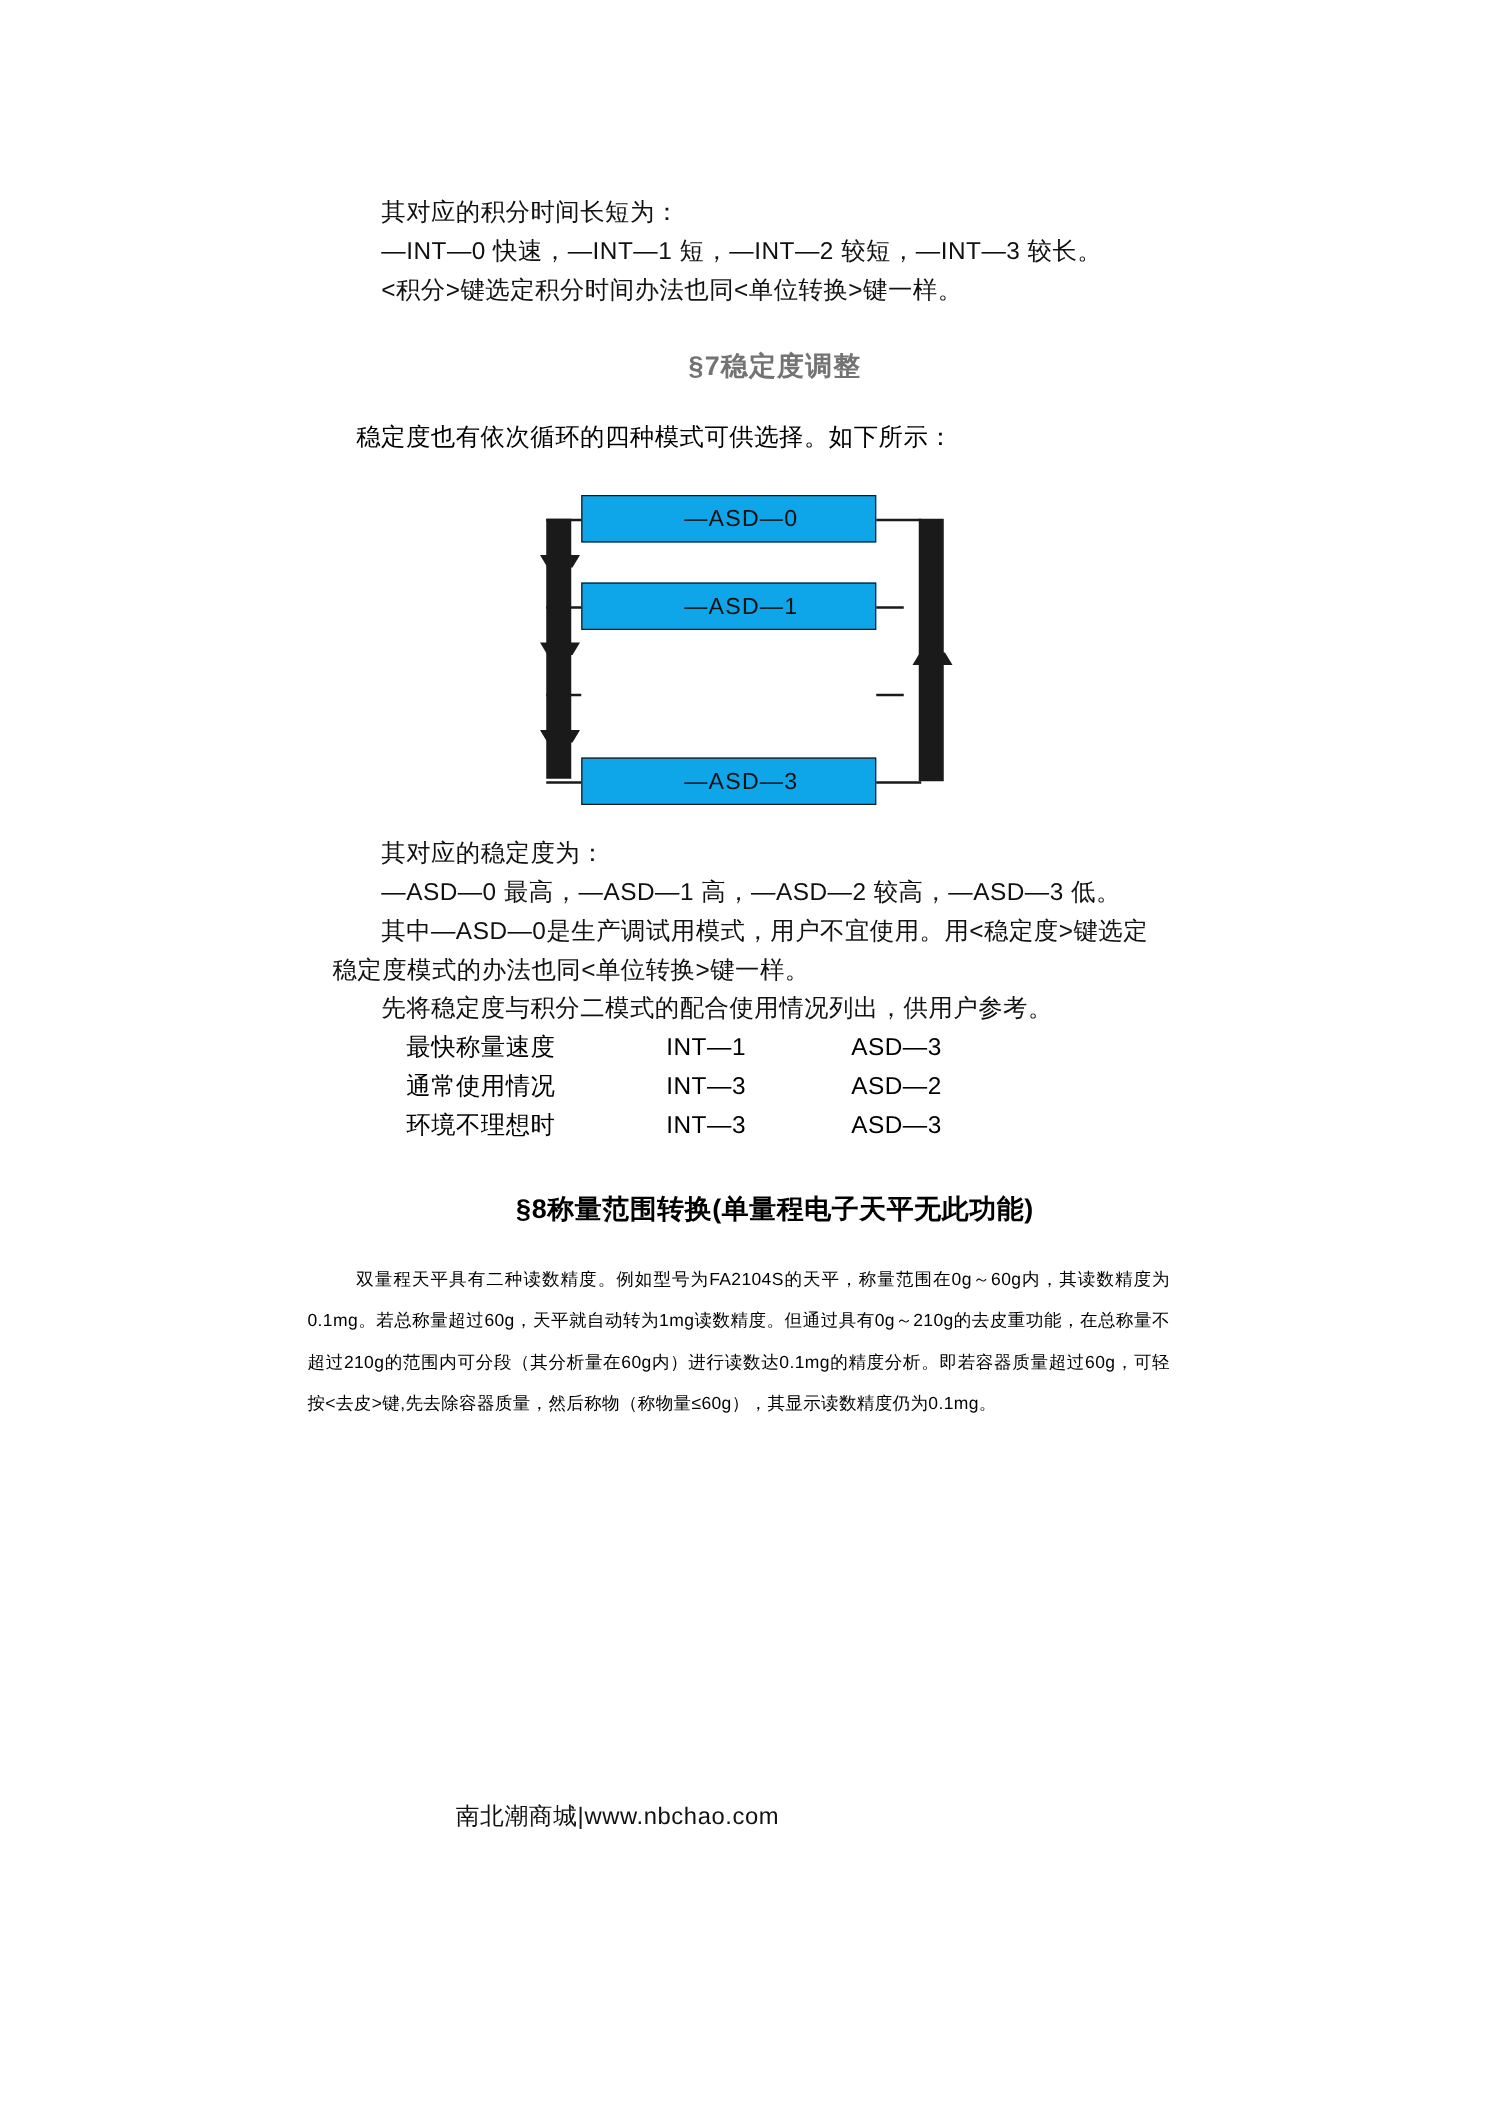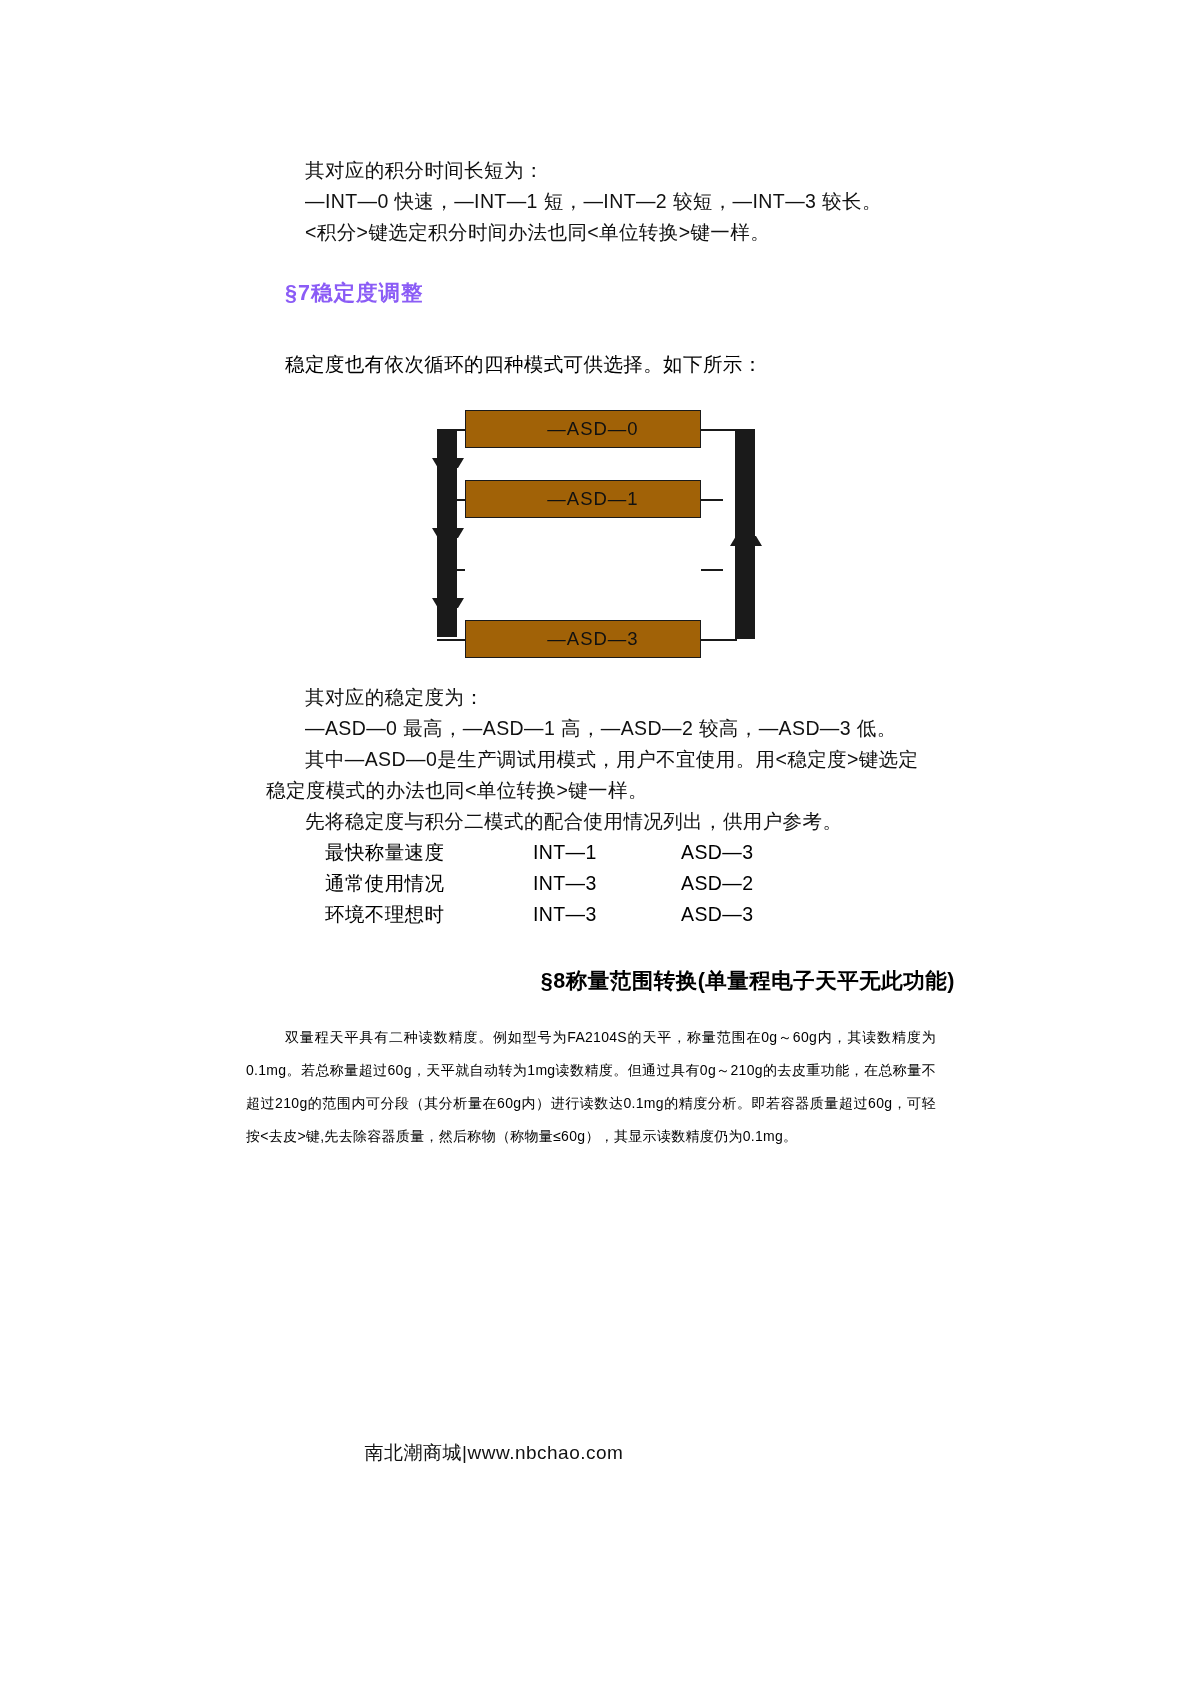--- a/index.html
+++ b/index.html
@@ -41,28 +41,29 @@
   }
   .block-top {
     margin-bottom: 6px;
   }
   .line {
     white-space: nowrap;
   }
   .heading {
     font-size: 21.5px;
     font-weight: bold;
+    text-align: center;
     letter-spacing: 1px;
-    margin: 30px 0 42px 0;
-    color: #8b5cf6;
+    margin: 30px 0 28px 0;
+    color: #737373;
   }
   .heading2 {
     font-size: 21.5px;
     font-weight: bold;
-    text-align: right;
+    text-align: center;
     letter-spacing: 0.5px;
     margin: 36px 0 26px 0;
     color: #000;
   }
   .lead {
     font-size: 19.5px;
     line-height: 31px;
     letter-spacing: 0.4px;
     margin: 0 0 0 0;
   }
@@ -73,21 +74,21 @@
     width: 710px;
     height: 270px;
     margin: 22px 0 10px 0;
   }
   .dgm-box {
     position: absolute;
     left: 200px;
     width: 236px;
     height: 38px;
     border: 1.6px solid #1a1a1a;
-    background: #a16207;
+    background: #0ea5e9;
     display: flex;
     align-items: center;
     justify-content: center;
     font-size: 18.5px;
     letter-spacing: 1px;
     color: #111;
   }
   .dgm-box.b0 { top: 8px; }
   .dgm-box.b1 { top: 78px; }
   .dgm-box.b2 { top: 148px; }

